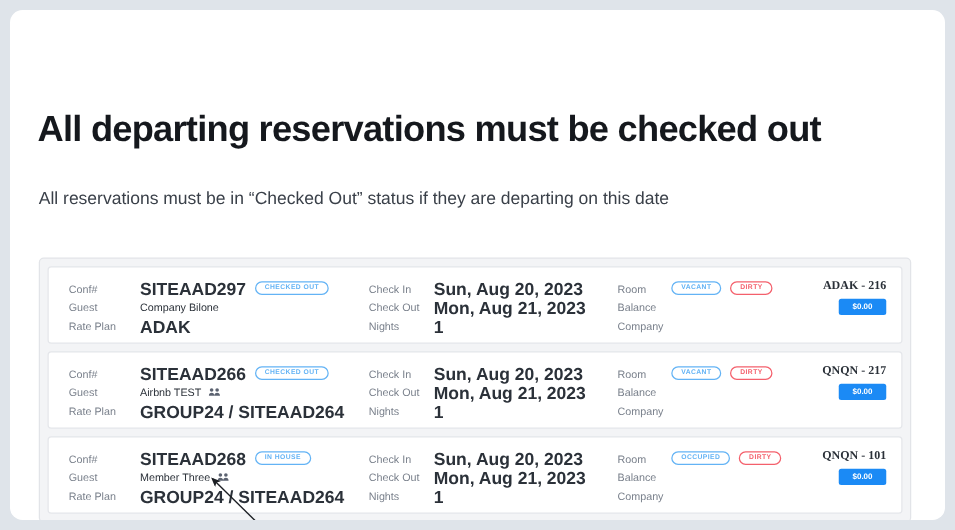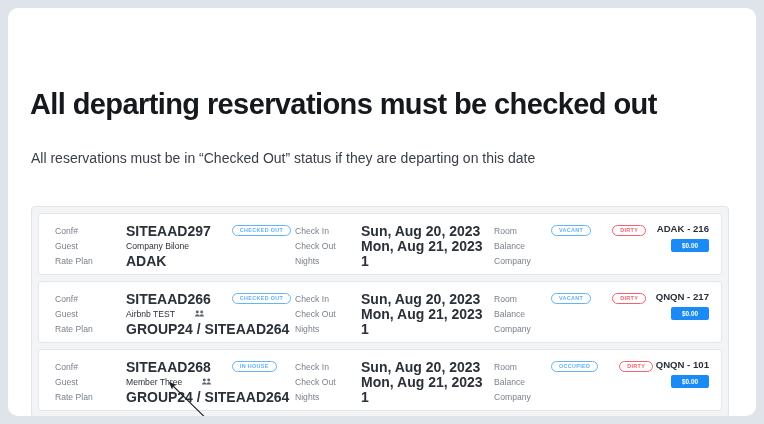--- a/index.html
+++ b/index.html
@@ -81,21 +81,20 @@
   }
   .col-left  { left: 16px;  width: 245px; }
   .col-mid   { left: 256px; width: 200px; }
   .col-right { left: 455px; right: 12px; }
 
   .row {
     display: flex;
     align-items: center;
     height: 15.2px;
     white-space: nowrap;
-    gap: 14px;
   }
   .lbl {
     color: #7a818c;
     font-size: 8.6px;
     font-weight: 400;
     flex: 0 0 auto;
   }
   .lbl-left { width: 57px; }
   .lbl-mid  { width: 52px; }
   .lbl-room { width: 36px; }
@@ -144,20 +143,21 @@
 
   
   .room-code {
     position: absolute;
     right: 0;
     top: 0;
     font-size: 9.6px;
     font-weight: 700;
     color: #2b3139;
     white-space: nowrap;
+    font-family: Liberation Serif, serif;
   }
   .balance-btn {
     position: absolute;
     right: 0;
     top: 16px;
     background: #1b8af5;
     color: #ffffff;
     font-size: 6.4px;
     font-weight: 700;
     border: none;

